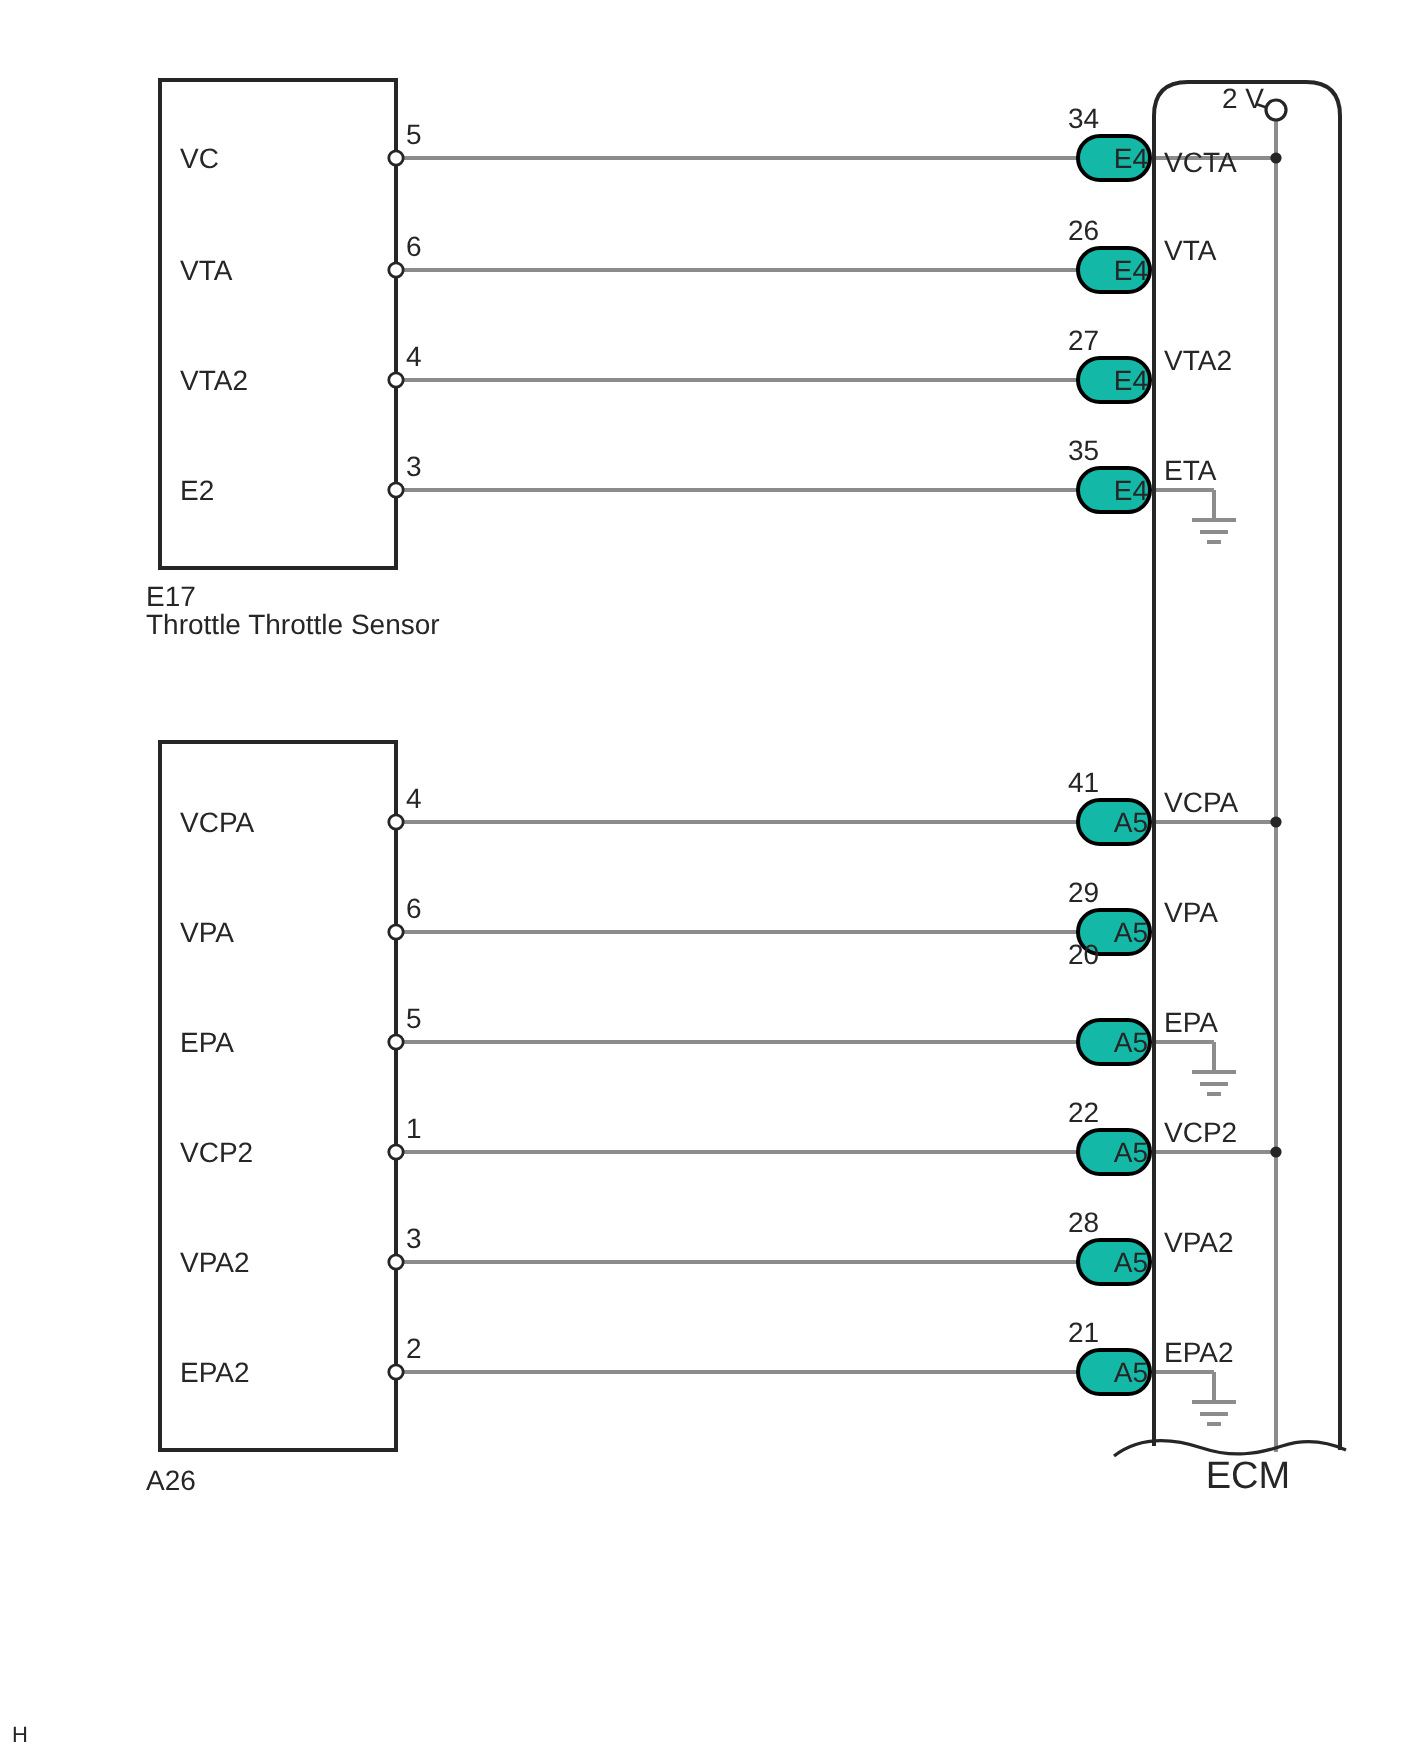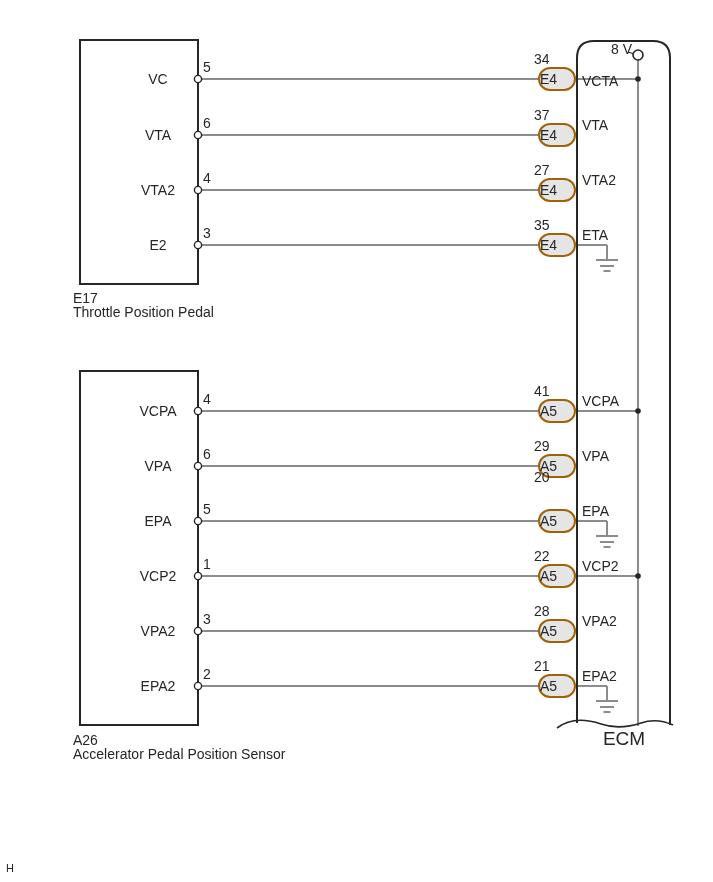--- a/index.html
+++ b/index.html
@@ -2,28 +2,28 @@
 <html><head>
 <meta charset="utf-8">
 <style>
   html,body { margin:0; padding:0; background:#fff; }
   .canvas {
     position:relative; width:713px; height:882px; background:#ffffff;
     font-family:"Liberation Sans", sans-serif; color:#262626; overflow:hidden;
   }
   svg.lines { position:absolute; left:0; top:0; }
   .t { position:absolute; white-space:nowrap; font-size:14px; line-height:15px; color:#262626; }
-  .pl { left:107px; width:102px; text-align:center; line-height:22px; }   
+  .pl { left:90px; width:102px; text-align:left; line-height:22px; }   
   .pn { left:203px; }                                                    
   .tn { left:534px; width:46px; text-align:left; }                     
   .ep { left:582px; }                                                    
   .oval {
     position:absolute; left:538px; width:34px; height:20px;
-    border:2px solid #a16207; border-radius:12px; background:#e5e5e5;
-    text-align:left; line-height:20px; font-size:14px;
+    border:2px solid #000000; border-radius:12px; background:#14b8a6;
+    text-align:right; line-height:20px; font-size:14px;
   }
   .ecm-name { left:594px; top:731px; width:60px; text-align:center; font-size:19px; }
   .pwr { left:598px; top:42px; width:34px; text-align:right; }
   .code1 { left:73px; top:291px;text-align:right; }
   .name1 { left:73px; top:305px; }
   .code2 { left:73px; top:733px; }
   .name2 { left:73px; top:747px; }
   .hmark { left:6px; top:861px; font-size:11px; }
 </style>
 </head>
@@ -103,21 +103,21 @@
   </svg>
 
   <div class="t pl" style="top:68px">VC</div>
   <div class="t pn" style="top:60px">5</div>
   <div class="t tn" style="top:52px">34</div>
   <div class="oval" style="top:67px">E4</div>
   <div class="t ep" style="top:74px">VCTA</div>
 
   <div class="t pl" style="top:124px">VTA</div>
   <div class="t pn" style="top:116px">6</div>
-  <div class="t tn" style="top:108px">37</div>
+  <div class="t tn" style="top:108px">26</div>
   <div class="oval" style="top:123px">E4</div>
   <div class="t ep" style="top:118px">VTA</div>
 
   <div class="t pl" style="top:179px">VTA2</div>
   <div class="t pn" style="top:171px">4</div>
   <div class="t tn" style="top:163px">27</div>
   <div class="oval" style="top:178px">E4</div>
   <div class="t ep" style="top:173px">VTA2</div>
 
   <div class="t pl" style="top:234px">E2</div>
@@ -156,22 +156,21 @@
   <div class="oval" style="top:619px">A5</div>
   <div class="t ep" style="top:614px">VPA2</div>
 
   <div class="t pl" style="top:675px">EPA2</div>
   <div class="t pn" style="top:667px">2</div>
   <div class="t tn" style="top:659px">21</div>
   <div class="oval" style="top:674px">A5</div>
   <div class="t ep" style="top:669px">EPA2</div>
 
   <div class="t code1">E17</div>
-  <div class="t name1">Throttle Position Pedal</div>
+  <div class="t name1">Throttle Throttle Sensor</div>
   <div class="t code2">A26</div>
-  <div class="t name2">Accelerator Pedal Position Sensor</div>
 
-  <div class="t pwr">8 V</div>
+  <div class="t pwr">2 V</div>
   <div class="t ecm-name">ECM</div>
 
   <div class="t hmark">H</div>
 
 </div>
 
 </body></html>

